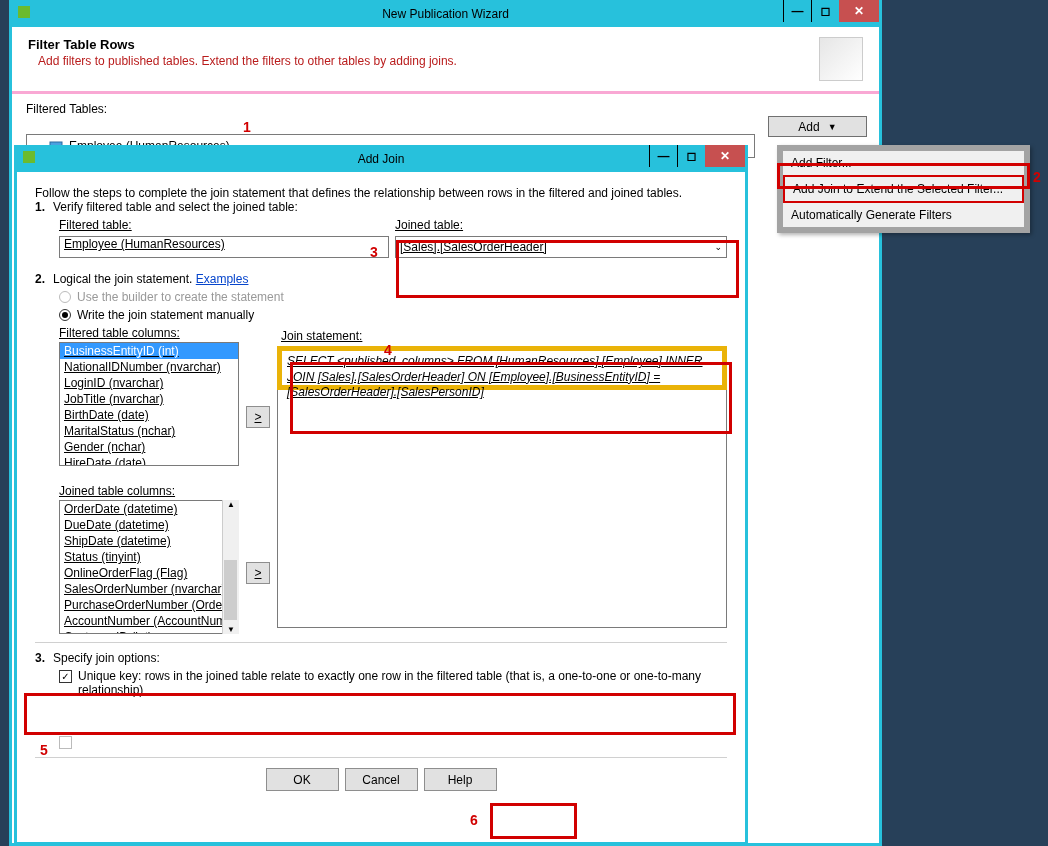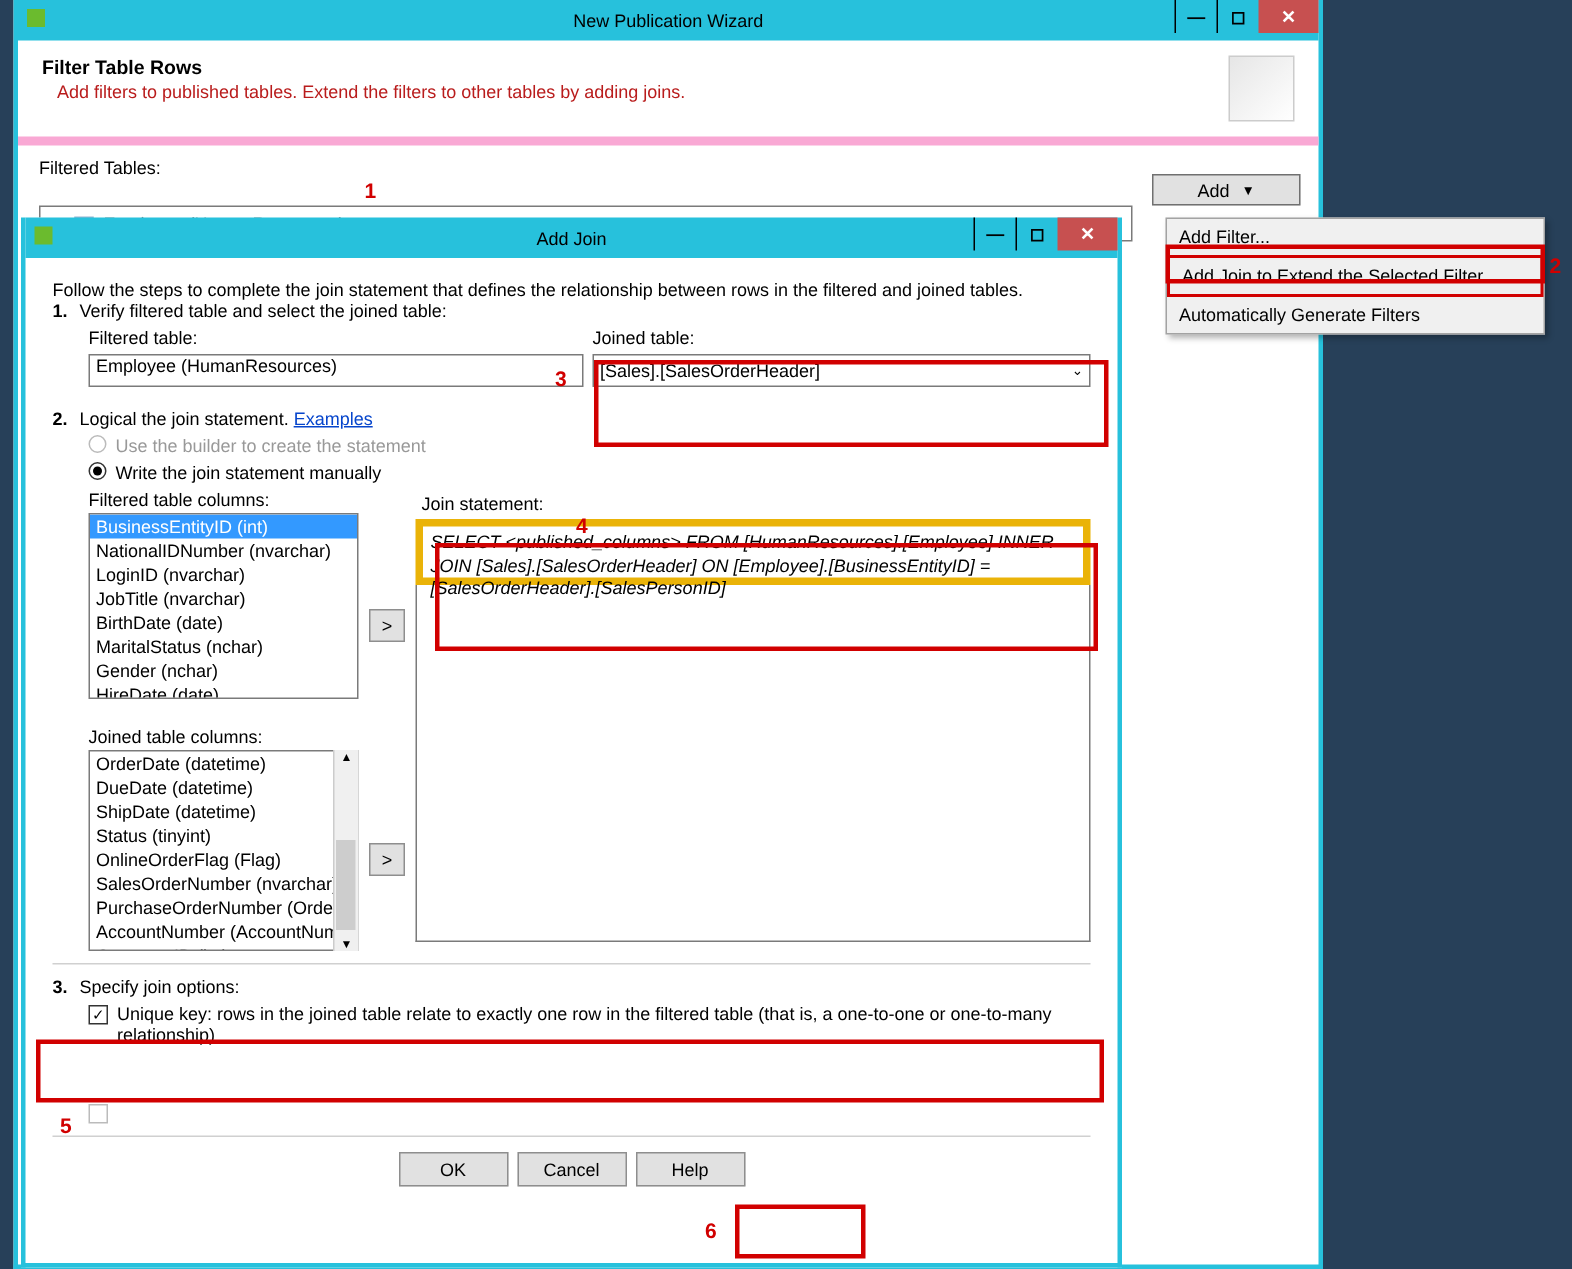--- a/index.html
+++ b/index.html
@@ -6,62 +6,62 @@
 body { background: #274059; width: 1048px; height: 846px; position: relative; }
 
 .main-window { position: absolute; left: 9px; top: 0; width: 873px; height: 846px; background: #fff; border: 3px solid #27c1dc; border-top: none; }
 .main-titlebar { height: 27px; background: #27c1dc; display: flex; align-items: center; position: relative; }
 .main-titlebar .title { position: absolute; left: 0; right: 0; text-align: center; color: #000; }
 .main-titlebar .controls { position: absolute; right: 0; top: 0; display: flex; }
 .tb-btn { width: 28px; height: 22px; display: flex; align-items: center; justify-content: center; color: #000; font-weight: bold; border-left: 1px solid #000; }
 .tb-btn.close { background: #c75050; color: #fff; border-left: none; width: 40px; }
 .tb-icon { position:absolute; left:4px; top:4px; width:16px; height:16px; }
 
-.header-panel { padding: 10px 16px; display:flex; border-bottom: 6px solid #f9a8d4; justify-content: center; }
+.header-panel { padding: 10px 16px; display:flex; border-bottom: 3px solid #f9a8d4; justify-content: center; }
 .header-text { flex:1; }
 .header-title { font-weight: bold; font-size: 13px; margin-bottom:2px; }
 .header-sub { font-size: 12px; color: #b91c1c; padding-left:10px;}
 .header-graphic { width:44px; height:44px; background:linear-gradient(135deg,#e6e6e6,#fff); border:1px solid #ccc; }
 
 .body-panel { padding: 8px 14px; }
 .label-line { margin-bottom:18px; }
 .filtered-tables-box { border:1px solid #7a7a7a; height:24px; display:flex; align-items:center; padding-left:24px; position:relative; background:#fff; }
 .tree-icon { position:absolute; left:4px; top:4px; width:14px; height:14px; }
 .tree-dots { position:absolute; left:6px; color:#999; letter-spacing:-2px; }
 
 .add-btn-wrap { position:absolute; right:12px; top:116px; }
 .add-btn { width:99px; height:21px; background:#e1e1e1; border:1px solid #707070; display:flex; align-items:center; justify-content:center; }
 .add-btn .caret { margin-left:8px; font-size:9px; }
 
-.add-menu { position:absolute; left:777px; top:145px; width:253px; background:#f0f0f0; border:1px solid #a3a3a3; box-shadow:2px 2px 4px rgba(0,0,0,0.3); }
+.add-menu { position:absolute; left:777px; top:145px; width:253px; background:#f0f0f0; border:6px solid #a3a3a3; box-shadow:2px 2px 4px rgba(0,0,0,0.3); }
 .add-menu-item { padding:5px 8px; white-space:nowrap; }
 .menu-highlight { border:2px solid #d10000; }
 
 .addjoin-window { position:absolute; left:14px; top:145px; width:734px; height:700px; background:#fff; border:3px solid #27c1dc; border-top:none; }
 .aj-titlebar { height:27px; background:#27c1dc; position:relative; display:flex; align-items:center; }
 .aj-titlebar .title { position:absolute; left:0; right:0; text-align:center; }
 .aj-titlebar .controls { position:absolute; right:0; top:0; display:flex; }
 
 .aj-body { padding:14px 18px 8px 18px; }
 .intro { }
 .step-row { display:flex; margin-bottom:4px; }
 .step-num { font-weight:bold; width:18px; }
 .step-label { }
-.sub-row { padding-left:24px; margin-bottom:4px; }
+.sub-row { padding-left:24px; margin-bottom:4px;text-decoration:underline; }
 .link { color:#0645cc; text-decoration:underline; cursor:pointer; }
 
 .two-col { display:flex; gap:6px; }
 .col-left { width:330px; }
 .col-right { flex:1; }
 
 .textinput { width:100%; height:22px; border:1px solid #7a7a7a; padding:0 4px; background:#fff; }
 .combo { width:100%; height:22px; border:1px solid #7a7a7a; background:#fff; display:flex; align-items:center; padding:0 4px; position:relative; }
 .combo .caret { position:absolute; right:4px; font-size:9px; }
 
-.radio-row { display:flex; align-items:flex-start; padding-left:24px; margin:4px 0; }
+.radio-row { display:flex; align-items:center; padding-left:24px; margin:4px 0; }
 .radio-circle { width:12px; height:12px; border:1px solid #333; border-radius:50%; margin-right:6px; display:flex; align-items:center; justify-content:center; background:#fff;}
 .radio-circle.disabled { border-color:#bbb; }
 .radio-dot { width:6px; height:6px; background:#000; border-radius:50%; }
 .radio-label.disabled { color:#999; }
 .listbox { border:1px solid #7a7a7a; background:#fff; overflow:hidden; }
 .listbox .item { padding:1px 4px; white-space:nowrap; }
 .listbox .item.selected { background:#3399ff; color:#fff; }
 .scroll-stub { position:absolute; right:0; top:0; bottom:0; width:17px; background:#f0f0f0; border-left:1px solid #ccc; }
 .scroll-thumb { position:absolute; right:2px; width:13px; background:#cdcdcd; }
 .listwrap { position:relative; }

